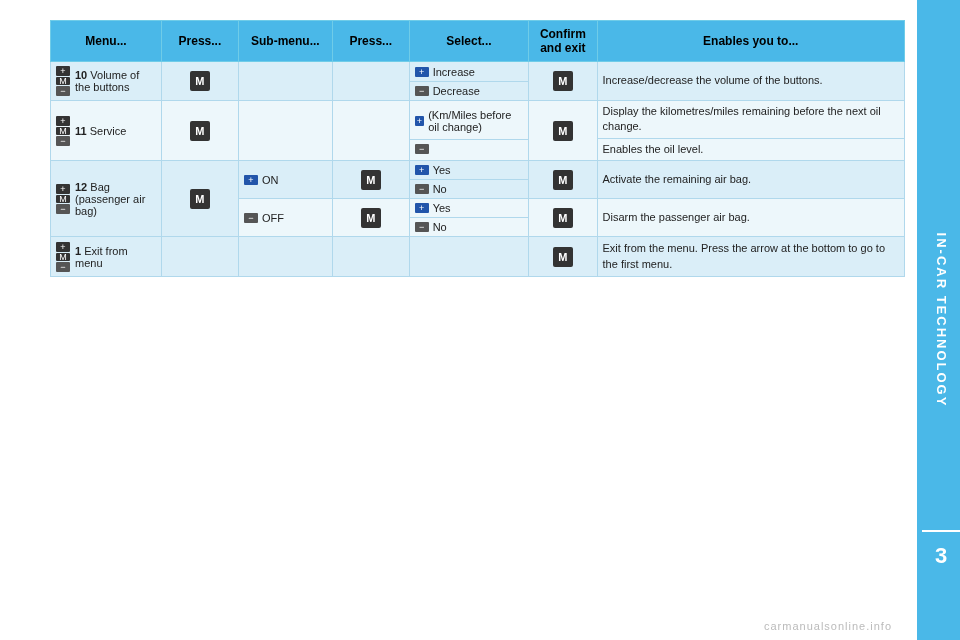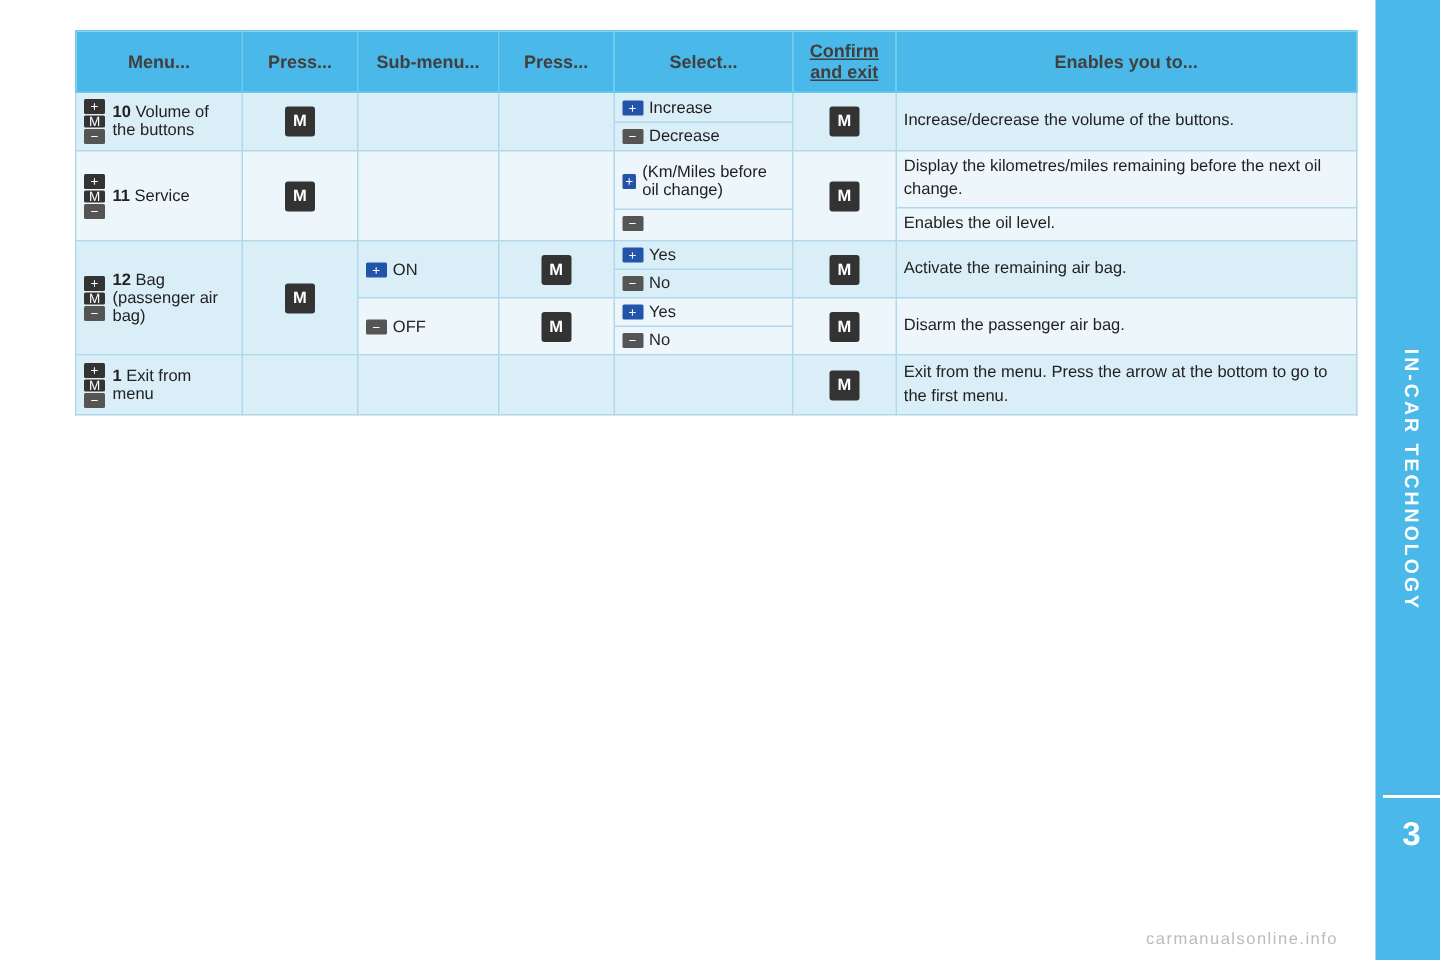--- a/index.html
+++ b/index.html
@@ -83,21 +83,21 @@
 
     table {
       width: 100%;
       border-collapse: collapse;
       table-layout: fixed;
     }
 
     
     thead tr th {
       background: #4ab8e8;
-      color: #404040;
+      color: #000000;
       font-weight: bold;
       font-size: 12px;
       padding: 6px 5px;
       text-align: center;
       border: 1px solid #6fcce8;
     }
 
     
     tbody tr td {
       border: 1px solid #b0d8ec;
@@ -115,21 +115,21 @@
     tbody tr:nth-child(even) td {
       background: #edf7fb;
     }
 
     
     .col-menu { width: 13%; }
     .col-press1 { width: 9%; }
     .col-submenu { width: 11%; }
     .col-press2 { width: 9%; }
     .col-select { width: 14%; }
-    .col-confirm { width: 8%; text-decoration: underline; }
+    .col-confirm { width: 8%; }
     .col-enables { width: 36%; margin-left: 12px; }
 
     
     .m-btn {
       display: inline-block;
       width: 20px;
       height: 20px;
       background: #333;
       color: #fff;
       font-weight: bold;

